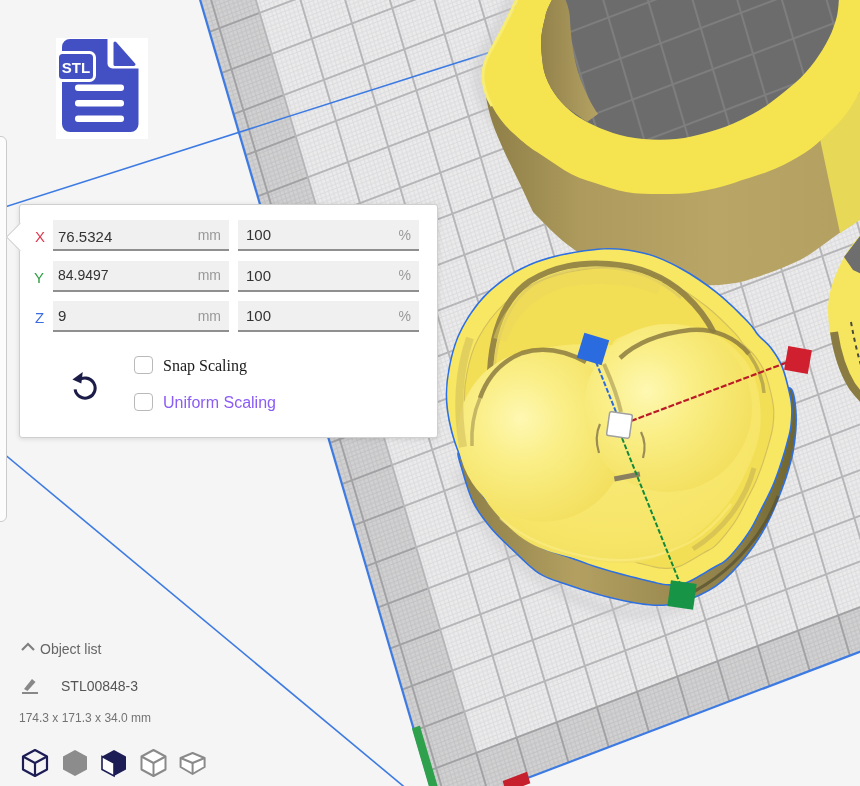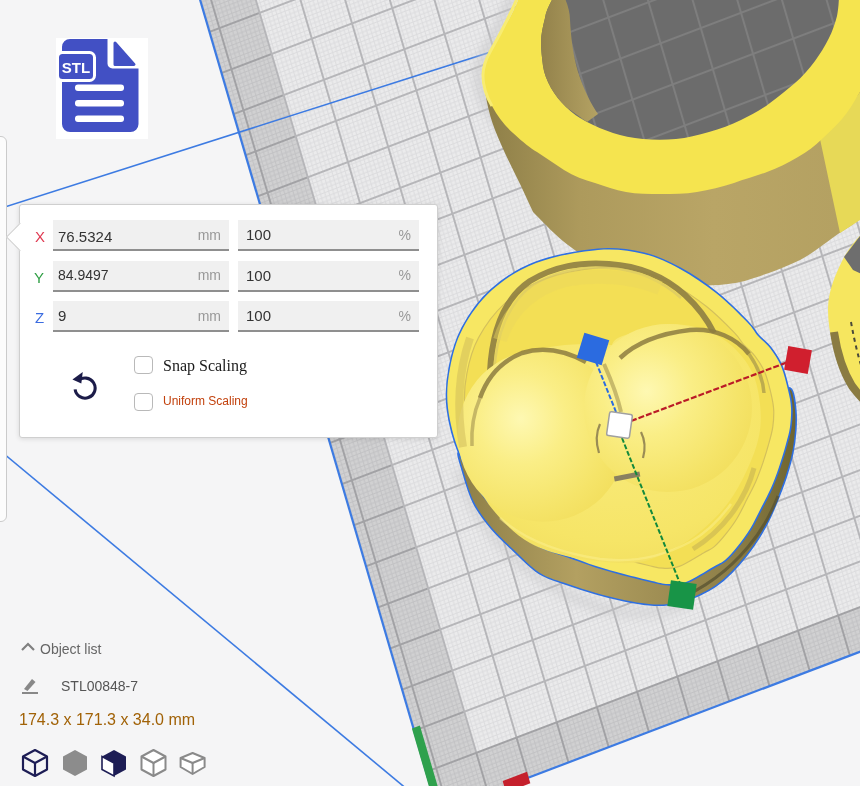--- a/index.html
+++ b/index.html
@@ -177,21 +177,21 @@
 <div class="abs" style="left:238px;top:307.5px;width:173px;text-align:right;font-size:14px;color:#999;">%</div>
 
 <svg class="abs" style="left:71px;top:370px;" width="30" height="30" viewBox="0 0 32 32">
   <path d="M 4.4,20.6 A 10.7,10.7 0 1 0 7.5,11.7" fill="none" stroke="#1c1c49" stroke-width="3.3"></path>
   <polygon points="1.5,10 12.5,2 11,14.5" fill="#1c1c49"></polygon>
 </svg>
 
 <div class="abs" style="left:133.6px;top:356.2px;width:17px;height:16px;background:#fff;border:1.6px solid #b9b9b9;border-radius:4px;"></div>
 <div class="abs" style="left:163px;top:357px;font-size:16px;color:#1a1a1a;font-family:Liberation Serif, serif;">Snap Scaling</div>
 <div class="abs" style="left:133.6px;top:392.8px;width:17px;height:16px;background:#fff;border:1.6px solid #b9b9b9;border-radius:4px;"></div>
-<div class="abs" style="left:163px;top:394px;font-size:12px;color:#c2410c;text-align:center;">Uniform Scaling</div>
+<div class="abs" style="left:163px;top:394px;font-size:16px;color:#8b5cf6;text-align:center;">Uniform Scaling</div>
 
 <div class="abs" style="left:56px;top:38px;width:92px;height:101px;background:#ffffff;"></div>
 <svg class="abs" style="left:56px;top:38px;" width="92" height="101" viewBox="0 0 92 101">
   <path d="M 14,1 H 51.5 V 25.5 a 5,5 0 0 0 5,5 H 82.5 V 86 a 8,8 0 0 1 -8,8 H 14 a 8,8 0 0 1 -8,-8 V 9 a 8,8 0 0 1 8,-8 Z" fill="#4250c4"></path>
   <polygon points="59,5 78,26.5 59,26.5" fill="#4250c4" stroke="#4250c4" stroke-width="3" stroke-linejoin="round"></polygon>
   <rect x="1.5" y="14.5" width="37" height="28" rx="5" fill="#4250c4" stroke="#ffffff" stroke-width="3"></rect>
   <text x="20" y="35" font-size="15" font-weight="bold" fill="#ffffff" text-anchor="middle" font-family="Liberation Sans, sans-serif">STL</text>
   <rect x="19" y="46.5" width="49" height="6.5" rx="3" fill="#ffffff"></rect>
   <rect x="19" y="62" width="49" height="6.5" rx="3" fill="#ffffff"></rect>
   <rect x="19" y="77.5" width="49" height="6.5" rx="3" fill="#ffffff"></rect>
@@ -199,22 +199,22 @@
 
 <svg class="abs" style="left:19px;top:640px;" width="20" height="14" viewBox="0 0 20 14">
   <polyline points="3,10 9,4 15,10" fill="none" stroke="#808080" stroke-width="2.2"></polyline>
 </svg>
 <div class="abs" style="left:40px;top:641px;font-size:14px;color:#666;">Object list</div>
 
 <svg class="abs" style="left:20px;top:674px;" width="22" height="22" viewBox="0 0 22 22">
   <line x1="2" y1="19" x2="18" y2="19" stroke="#888" stroke-width="2"></line>
   <path d="M 4,15 L 12,5 L 15.5,8 L 7.5,17 Z" fill="#888"></path>
 </svg>
-<div class="abs" style="left:61px;top:678px;font-size:14px;color:#555;">STL00848-7</div>
-<div class="abs" style="left:19px;top:711px;font-size:16px;color:#a16207;">174.3 x 171.3 x 34.0 mm</div>
+<div class="abs" style="left:61px;top:678px;font-size:14px;color:#555;">STL00848-3</div>
+<div class="abs" style="left:19px;top:711px;font-size:12px;color:#737373;">174.3 x 171.3 x 34.0 mm</div>
 
 <svg class="abs" style="left:21px;top:748px;" width="190" height="30" viewBox="0 0 190 30">
   <g stroke="#1d1d55" stroke-width="2.2" fill="none" stroke-linejoin="round">
     <polygon points="14,2 26,8.5 26,21.5 14,28 2,21.5 2,8.5"></polygon>
     <polyline points="2,8.5 14,15 26,8.5"></polyline>
     <line x1="14" y1="15" x2="14" y2="28"></line>
   </g>
   <g transform="translate(40,0)">
     <polygon points="14,2 26,8.5 26,21.5 14,28 2,21.5 2,8.5" fill="#8c8c8c"></polygon>
   </g>

